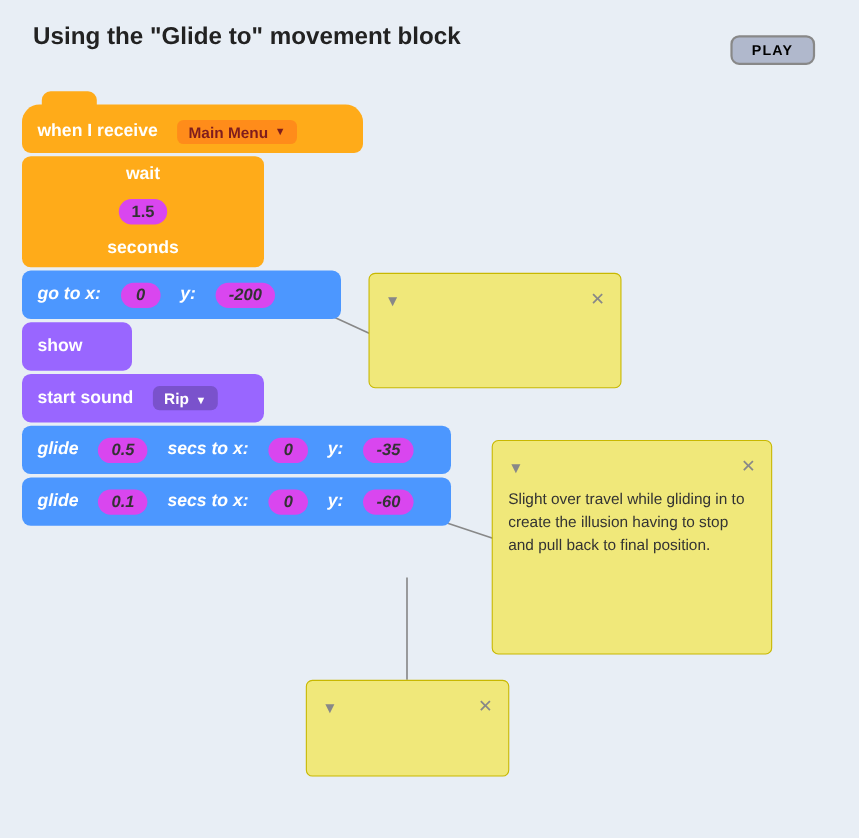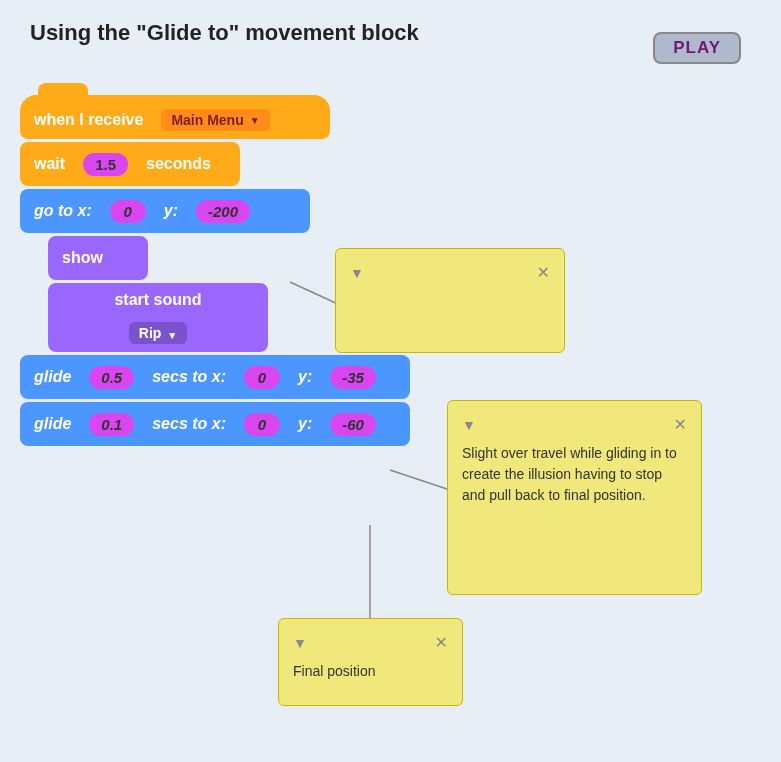--- a/index.html
+++ b/index.html
@@ -23,23 +23,23 @@
     }
 
     .play-btn {
       position: absolute;
       top: 32px;
       right: 40px;
       background: #b0b8cc;
       border: 2px solid #888;
       border-radius: 8px;
       padding: 4px 18px;
-      font-size: 17px;
+      font-size: 13px;
       font-weight: bold;
-      color: #701a75;
+      color: #000000;
       letter-spacing: 1px;
       cursor: pointer;
     }
 
     
     .blocks-area {
       position: absolute;
       top: 95px;
       left: 20px;
     }
@@ -69,21 +69,21 @@
       top: -12px;
       left: 18px;
       width: 50px;
       height: 16px;
       background: inherit;
       border-radius: 8px 8px 0 0;
     }
 
     .block-orange { background: #ffab19; }
     .block-blue { background: #4c97ff; font-style: italic; }
-    .block-purple { background: #9966ff; margin-left: 28px; }
+    .block-purple { background: #9966ff; }
 
     .block-pill {
       background: #d946ef;
       border-radius: 20px;
       color: #333;
       font-weight: 600;
       padding: 3px 12px;
       font-size: 15px;
       margin: 0 5px;
       border: none;
@@ -182,38 +182,38 @@
 <div class="blocks-area">
 
   <div class="block block-orange block-hat" style="width:310px; margin-bottom:3px;">
     <span>when I receive</span>
     <span class="block-label">
       <span>Main Menu</span>
       <span class="dropdown-arrow">▼</span>
     </span>
   </div>
 
-  <div class="block block-orange" style="width:220px; margin-bottom:3px;">
+  <div class="block block-orange" style="width:220px; margin-bottom:3px;flex-direction:column;">
     <span>wait</span>
     <span class="block-pill">1.5</span>
     <span>seconds</span>
   </div>
 
   <div class="block block-blue" style="width:290px; margin-bottom:3px;">
     <span>go to x:</span>
     <span class="block-pill">0</span>
     <span>y:</span>
     <span class="block-pill">-200</span>
   </div>
 
   <div class="block block-purple" style="width:100px; margin-bottom:3px;">
     <span>show</span>
   </div>
 
-  <div class="block block-purple" style="width:220px; margin-bottom:3px;flex-direction:column;">
+  <div class="block block-purple" style="width:220px; margin-bottom:3px;">
     <span>start sound</span>
     <span class="block-label-purple">
       <span>Rip</span>
       <span class="dropdown-arrow">▼</span>
     </span>
   </div>
 
   <div class="block block-blue" style="width:390px; margin-bottom:3px;">
     <span>glide</span>
     <span class="block-pill">0.5</span>
@@ -247,14 +247,13 @@
     <span class="note-close">✕</span>
   </div>
   <div>Slight over travel while gliding in to create the illusion having to stop and pull back to final position.</div>
 </div>
 
 <div class="note-box" style="top: 618px; left: 278px; width: 185px; min-height: 88px;">
   <div class="note-box-header">
     <span class="note-arrow">▼</span>
     <span class="note-close">✕</span>
   </div>
-  <div>Final position</div>
 </div>
 
 </body></html>

